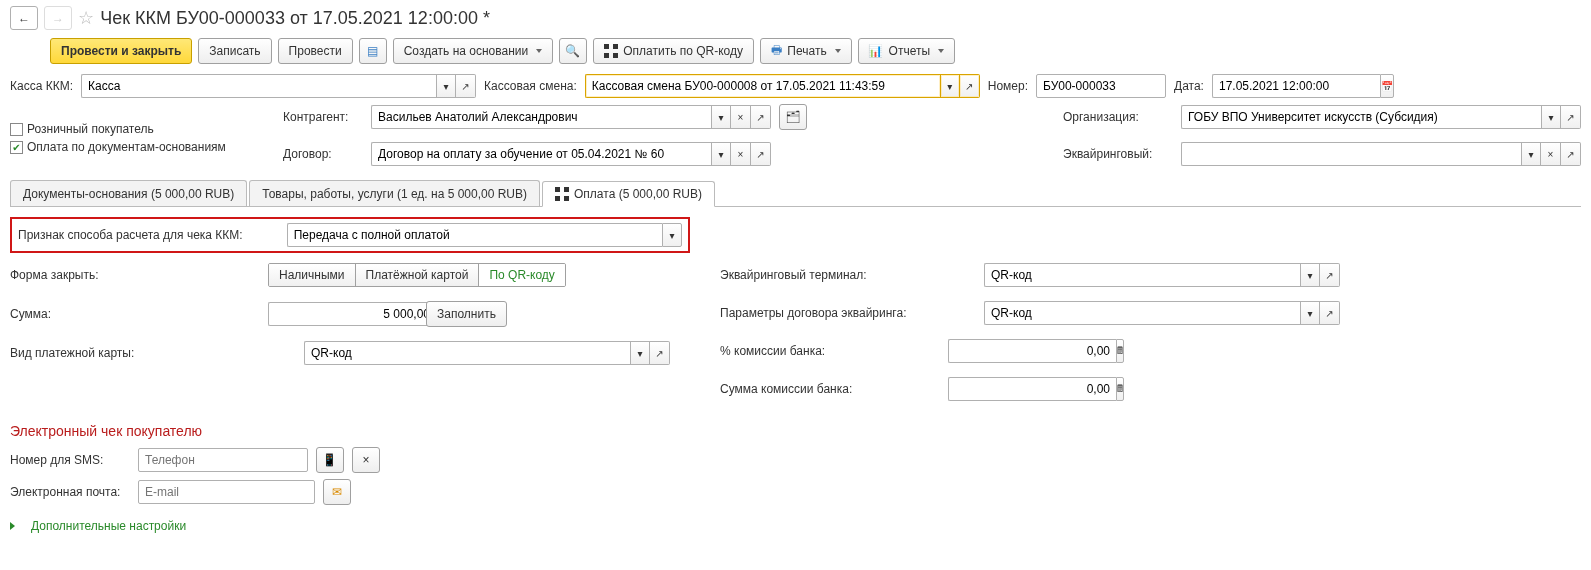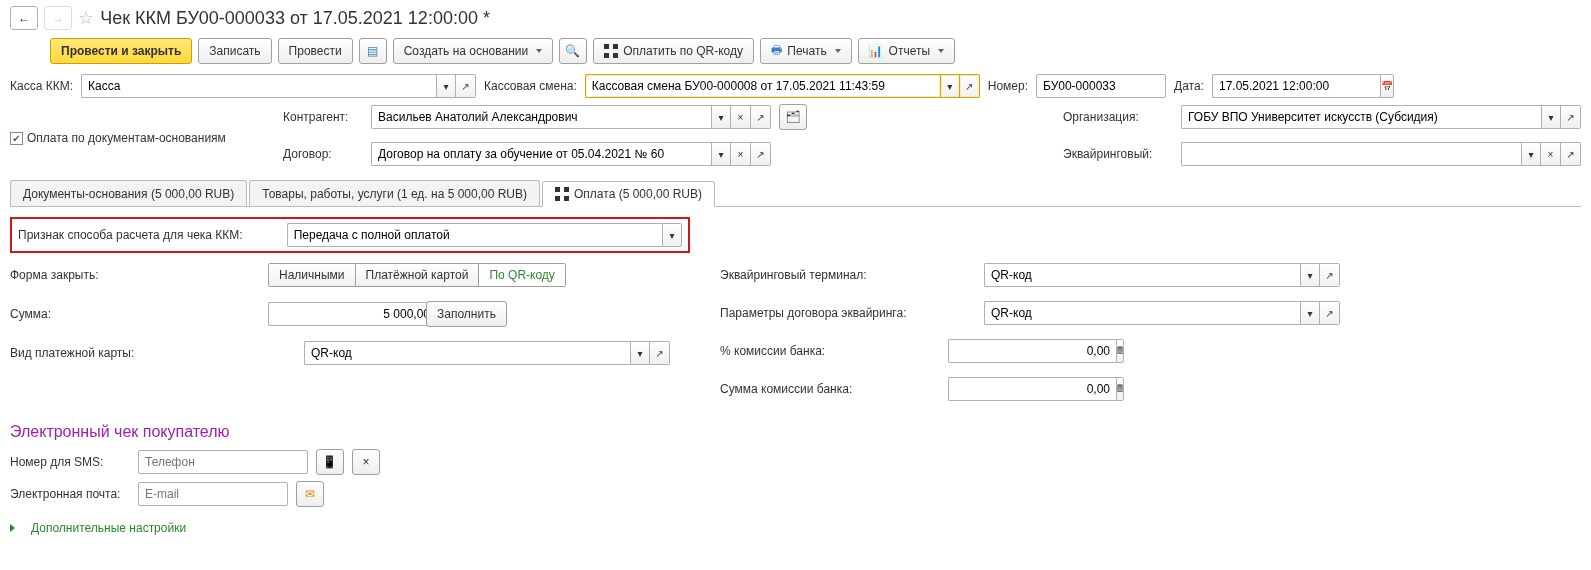--- a/index.html
+++ b/index.html
@@ -170,21 +170,21 @@
   }
   .pay-toggle > div {
     padding: 4px 10px;
     border-right: 1px solid #a0a0a0;
     cursor: pointer;
     background: linear-gradient(#fff,#f0f0f0);
   }
   .pay-toggle > div:last-child { border-right: none; }
   .pay-toggle > div.active { color: #2a8a2a; background: #fff; }
   .section-title-green {
-    color: #a21caf; font-size: 16px;
+    color: #b91c1c; font-size: 14px;
     margin: 16px 0 8px 0;
   }
   .expand-link {
     color: #2a8a2a;
     cursor: pointer;
     display: flex;
     align-items: center;
     gap: 16px;
     margin-top: 14px;
   }
@@ -258,20 +258,24 @@
   <input class="input" style="width: 130px;" value="БУ00-000033">
   <span class="lbl">Дата:</span>
   <div class="input-group" style="width:180px">
     <input class="input" value="17.05.2021 12:00:00" style="">
     <div class="mini-btn">📅</div>
   </div>
 </div>
 
 <div class="row">
   <div style="width:265px;display:flex;flex-direction:column;gap:4px">
+    <label class="check">
+      <span class="checkbox"></span>
+      <span>Розничный покупатель</span>
+    </label>
     <label class="check">
       <span class="checkbox">✔</span>
       <span>Оплата по документам-основаниям</span>
     </label>
   </div>
   <div style="display:flex;flex-direction:column;gap:6px;flex:1">
     <div class="row">
       <span class="lbl" style="width:80px">Контрагент:</span>
       <div class="input-group" style="width:400px">
         <input class="input" value="Васильев Анатолий Александрович" style="">
@@ -395,21 +399,21 @@
   <input class="input" style="width: 170px;" placeholder="Телефон">
   <div class="btn btn-icon">
       <span style="color:#2a8a2a">📱</span>
     </div>
   <div class="btn btn-icon">
       <span>×</span>
     </div>
 </div>
 <div class="row">
   <span class="lbl" style="width:120px">Электронная почта:</span>
-  <input class="input" style="width: 150px;" placeholder="E-mail">
+  <input class="input" style="width: 177px;" placeholder="E-mail">
   <div class="btn btn-icon">
       <span style="color:#d98a00">✉</span>
     </div>
 </div>
 
 <div class="expand-link">
   <span class="chevron-right"></span>
   <span>Дополнительные настройки</span>
 </div>
 

